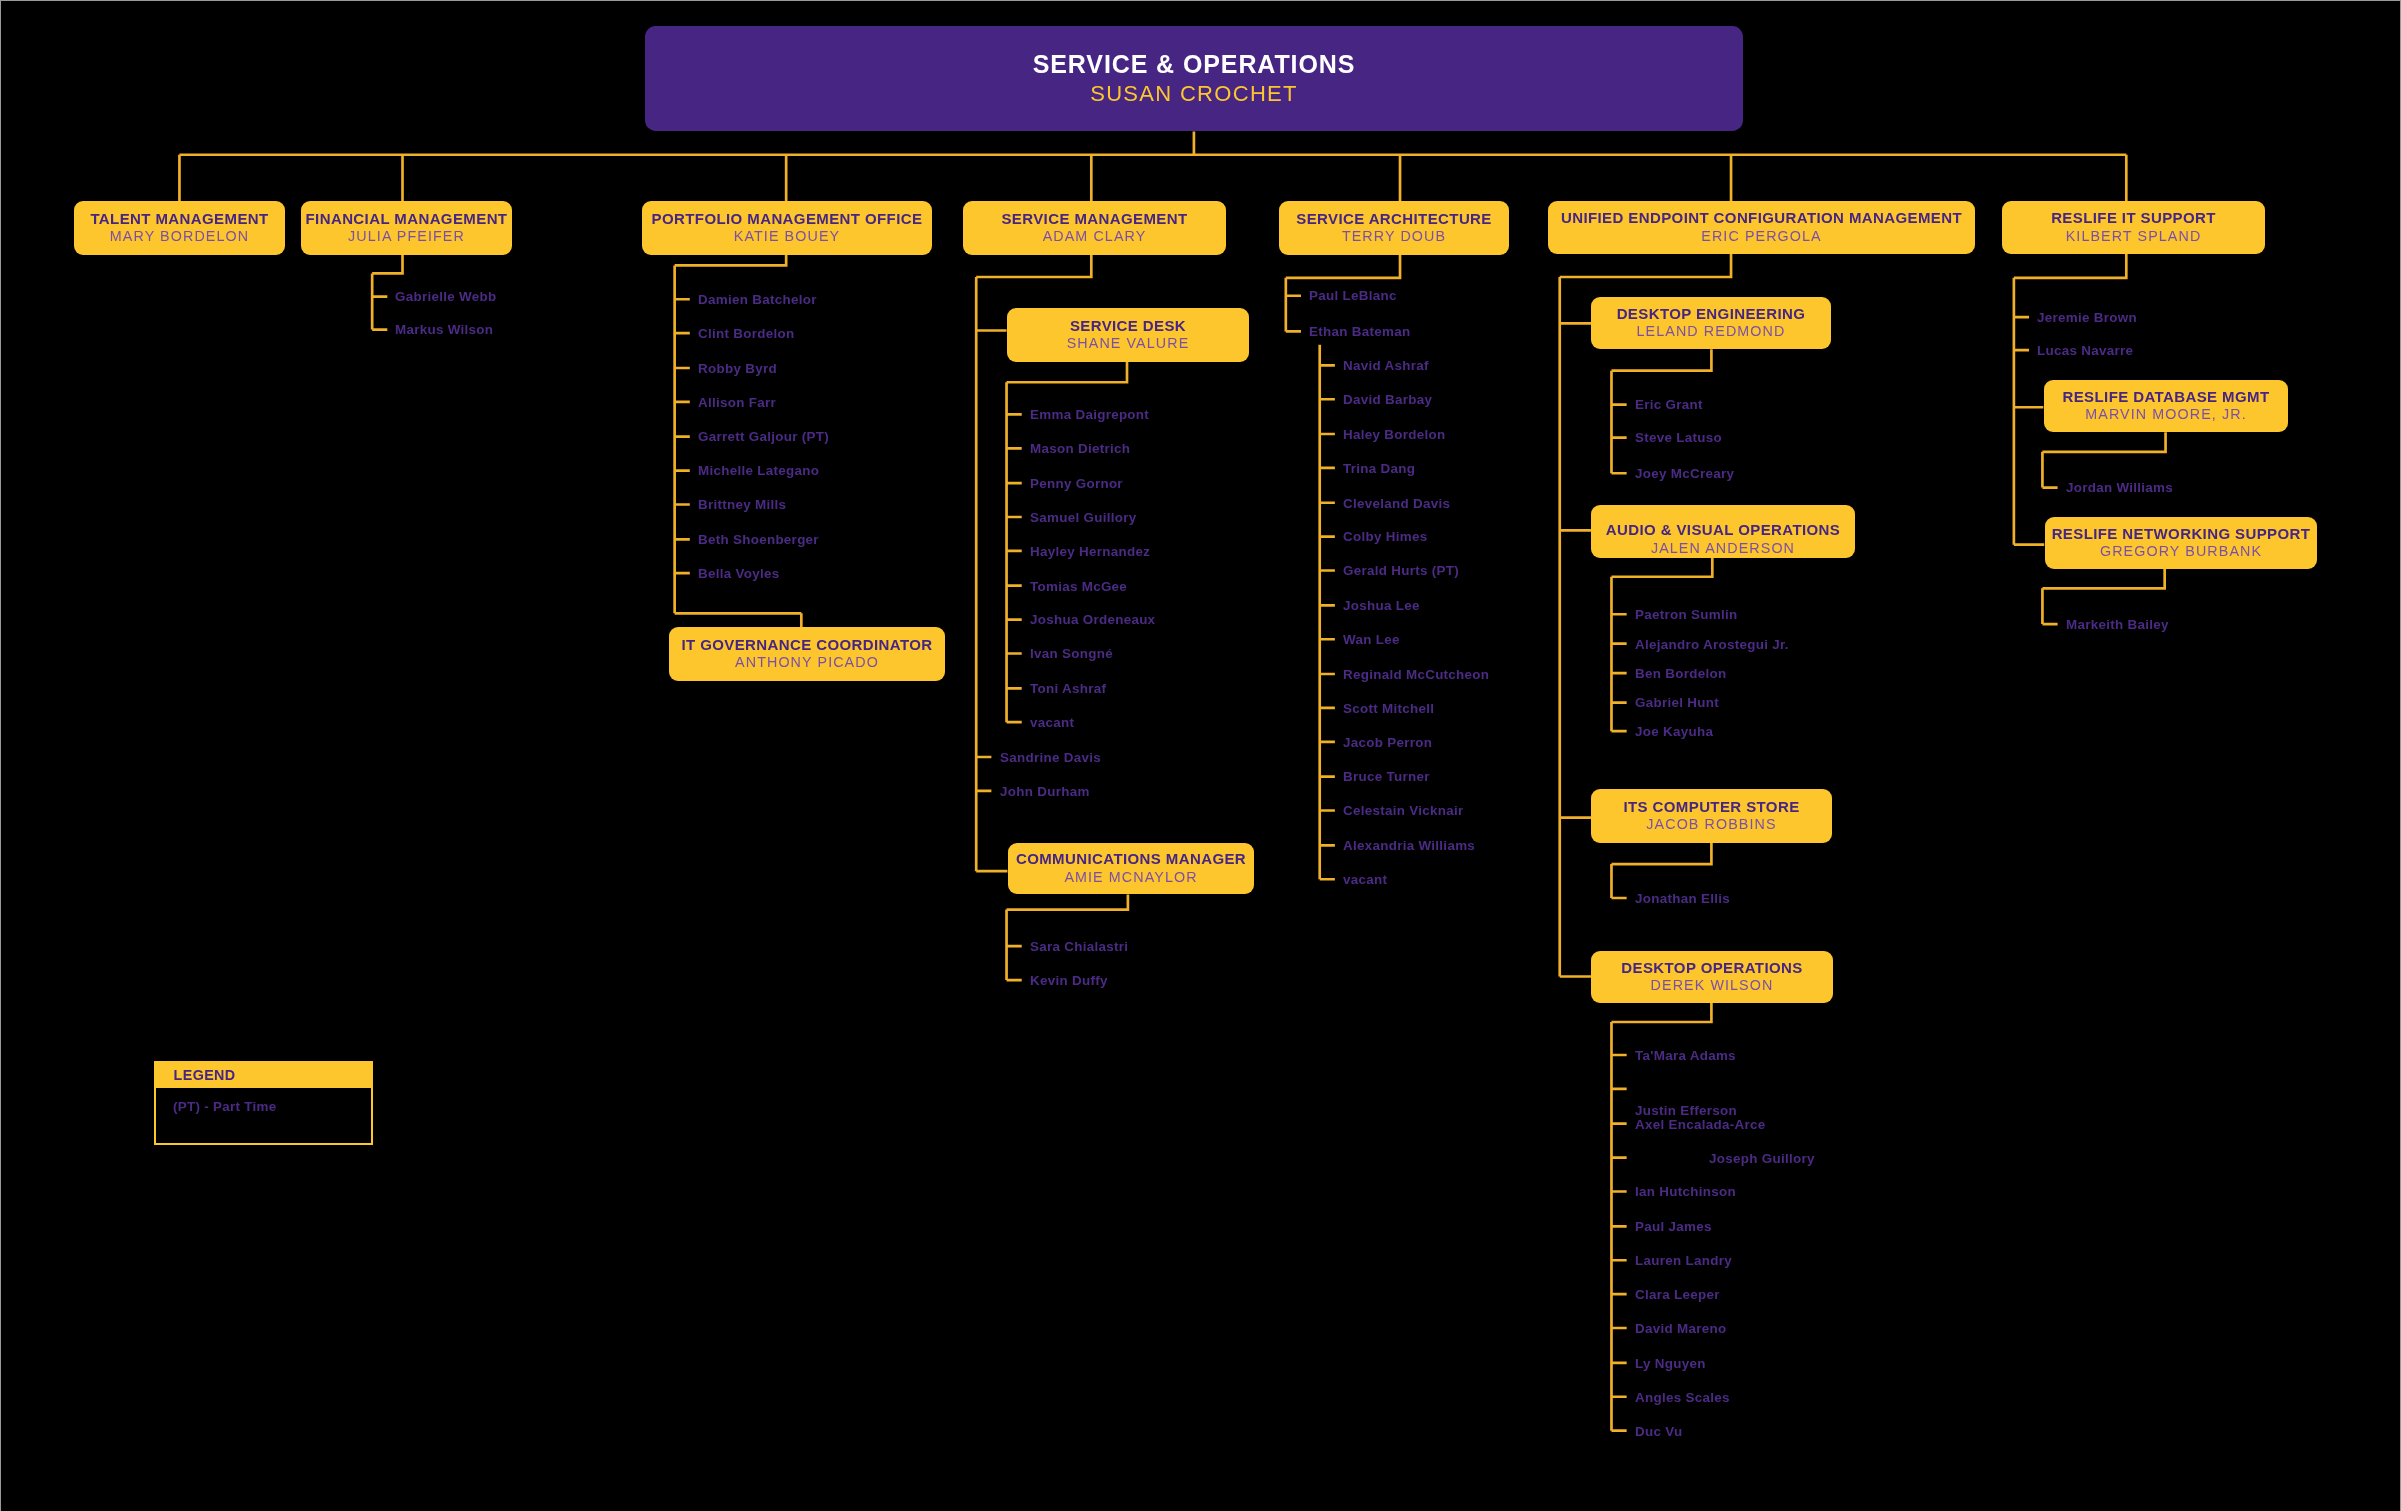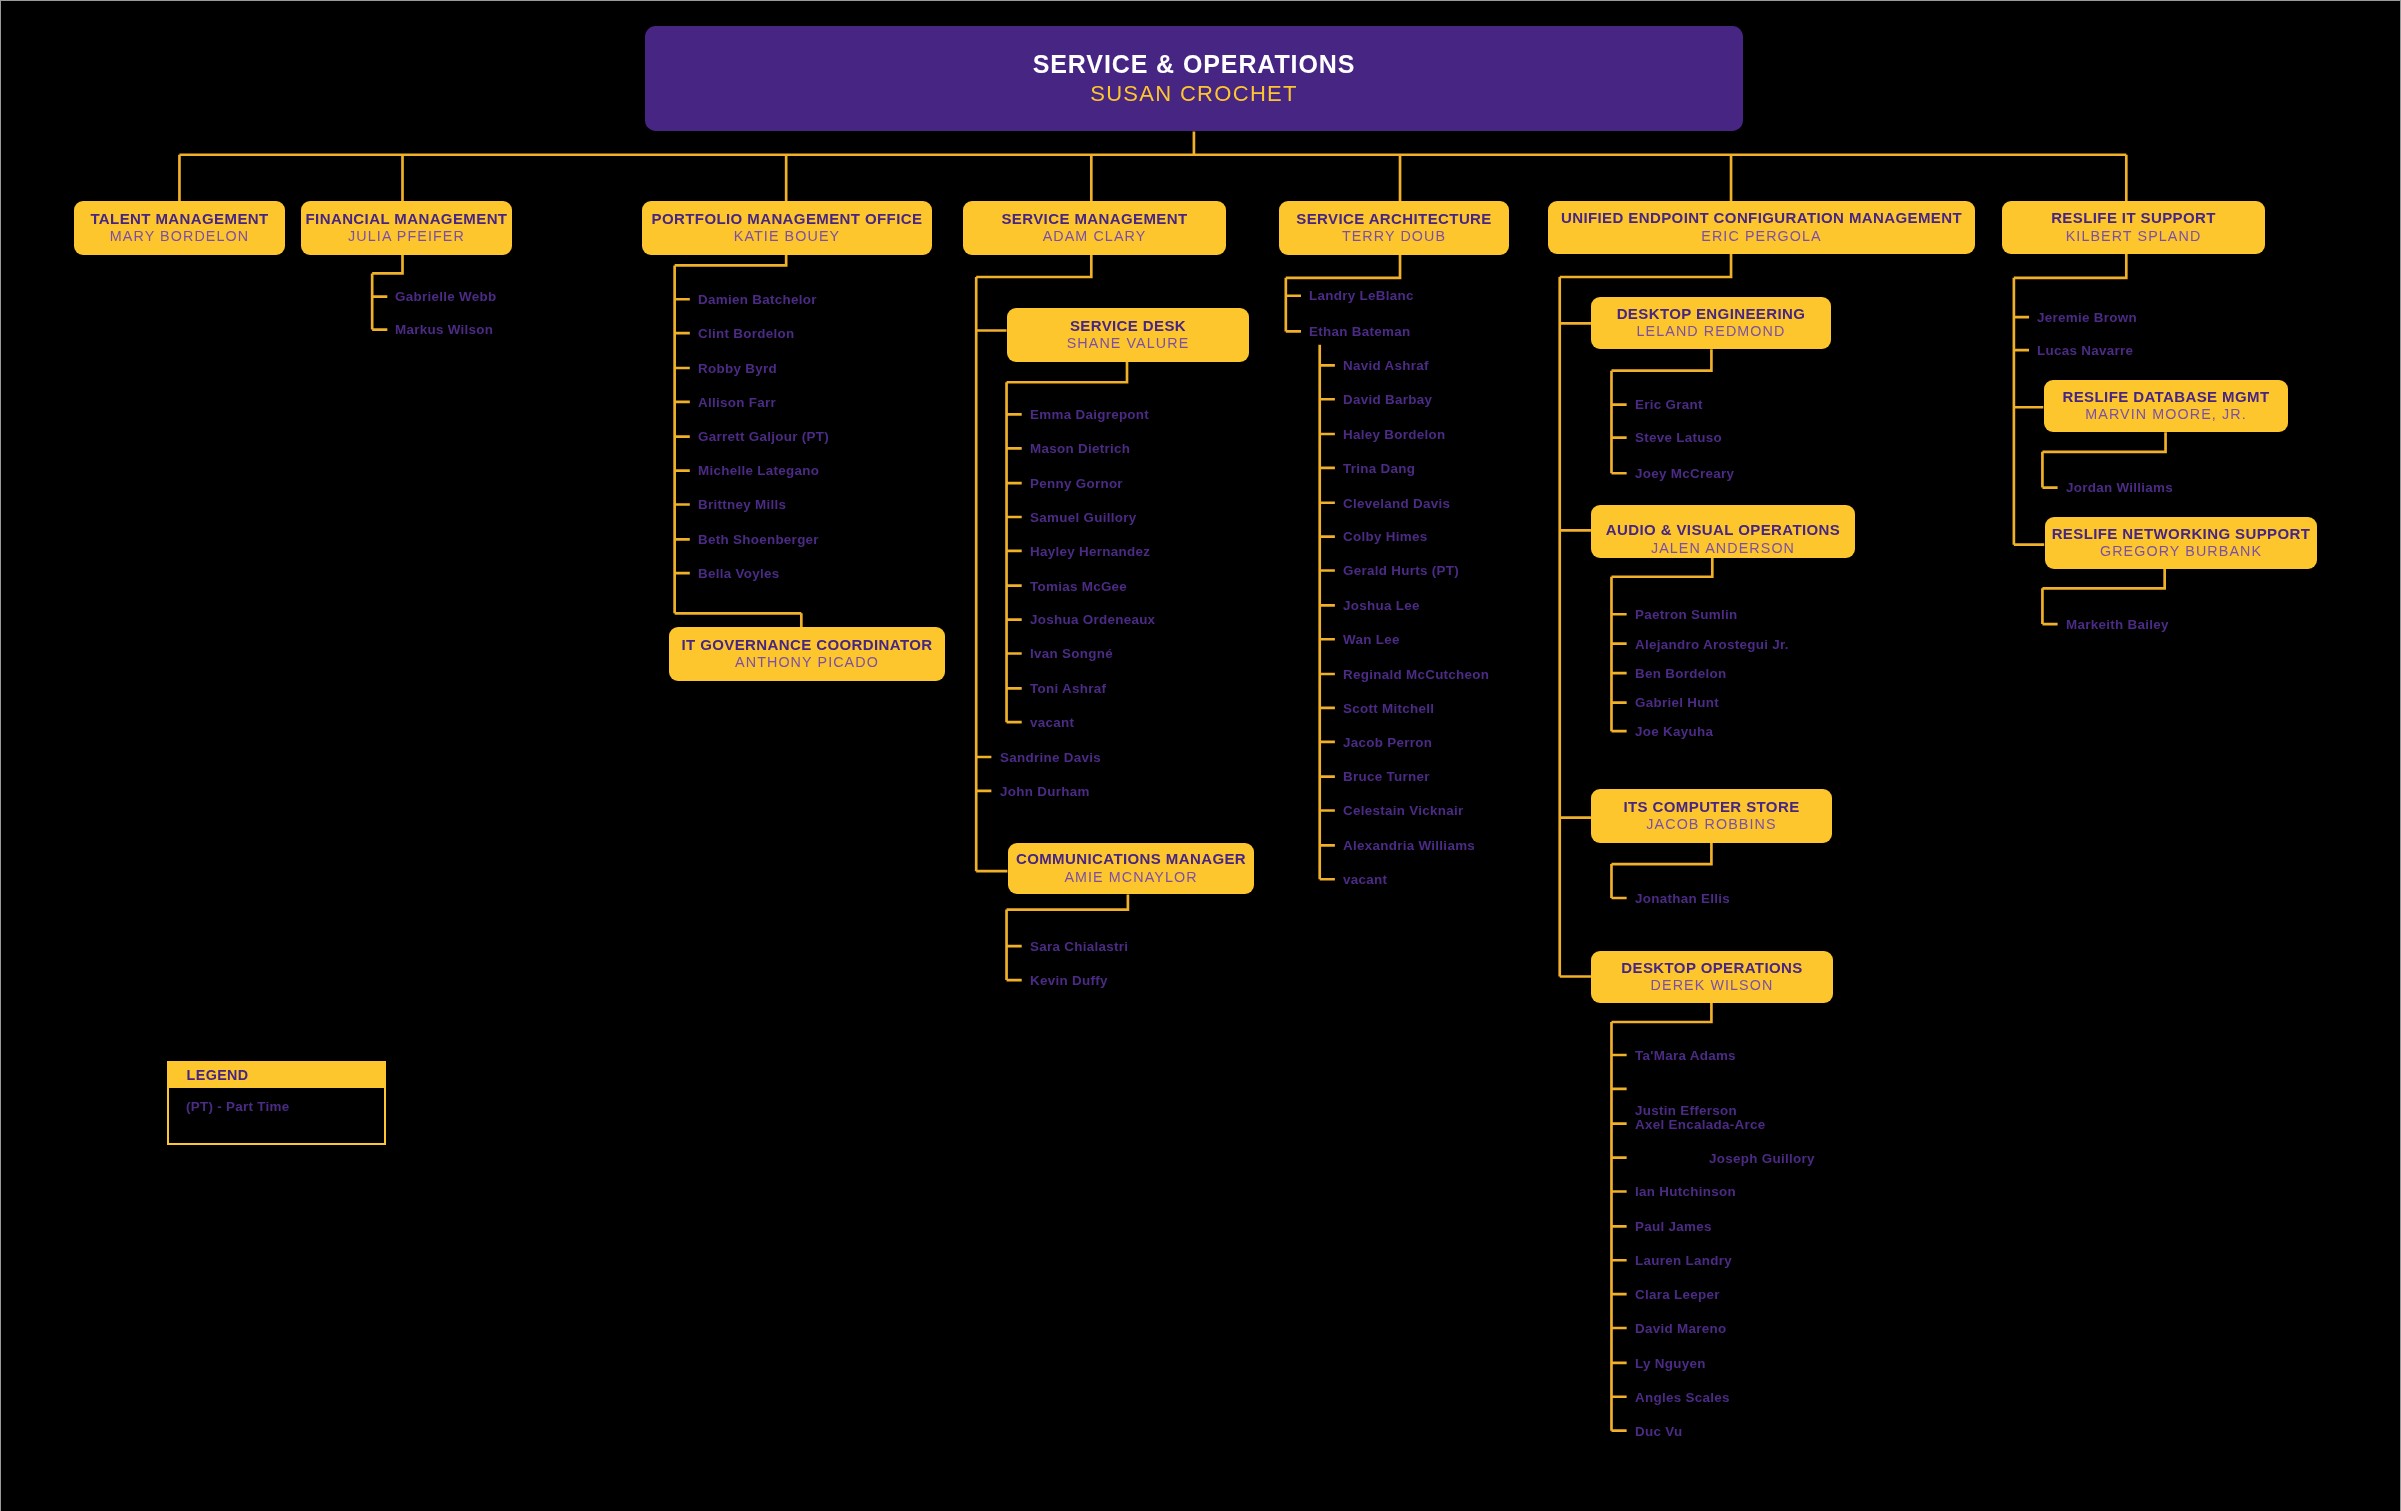--- a/index.html
+++ b/index.html
@@ -20,21 +20,21 @@
   }
   .box .t{font-weight:bold;font-size:15px;color:var(--title);letter-spacing:0.4px;line-height:1.25;}
   .box .n{font-size:14.3px;color:var(--subtitle);letter-spacing:1.1px;line-height:1.25;}
   .box.purple{background:var(--purple);border-radius:10.7px;}
   .box.purple .t{color:var(--header-title);font-size:25px;letter-spacing:0.9px;}
   .box.purple .n{color:var(--header-name);font-size:22px;letter-spacing:1.3px;}
   .person{
     position:absolute;transform:translateY(-50%);font-weight:bold;font-size:13.4px;
     color:var(--person);white-space:nowrap;letter-spacing:0.3px;
   }
-  .legend{position:absolute;left:166px;top:1060px;width:219px;border-radius:10px;}
+  .legend{position:absolute;left:153px;top:1060px;width:219px;border-radius:10px;}
   .legend-header{
     background:var(--gold);height:27px;display:flex;align-items:center;
     font-weight:bold;font-size:14.3px;color:var(--title);padding-left:19.6px;letter-spacing:0.4px;box-sizing:border-box;
   }
   .legend-body{
     height:57px;border:2.7px solid var(--gold);border-top:none;box-sizing:border-box;
     font-weight:bold;font-size:13.4px;color:var(--person);padding:10.7px 0 0 17px;letter-spacing:0.3px;
   }
 </style>
 </head>
@@ -135,21 +135,21 @@
     <div class="person" style="left: 1029px; top: 482px;">Penny Gornor</div>
     <div class="person" style="left: 1029px; top: 516px;">Samuel Guillory</div>
     <div class="person" style="left: 1029px; top: 550px;">Hayley Hernandez</div>
     <div class="person" style="left: 1029px; top: 585px;">Tomias McGee</div>
     <div class="person" style="left: 1029px; top: 618px;">Joshua Ordeneaux</div>
     <div class="person" style="left: 1029px; top: 652px;">Ivan Songné</div>
     <div class="person" style="left: 1029px; top: 687px;">Toni Ashraf</div>
     <div class="person" style="left: 1029px; top: 721px;">vacant</div>
     <div class="person" style="left: 1029px; top: 945px;">Sara Chialastri</div>
     <div class="person" style="left: 1029px; top: 979px;">Kevin Duffy</div>
-    <div class="person" style="left: 1308px; top: 294px;">Landry LeBlanc</div>
+    <div class="person" style="left: 1308px; top: 294px;">Paul LeBlanc</div>
     <div class="person" style="left: 1308px; top: 330px;">Ethan Bateman</div>
     <div class="person" style="left: 1342px; top: 364px;">Navid Ashraf</div>
     <div class="person" style="left: 1342px; top: 398px;">David Barbay</div>
     <div class="person" style="left: 1342px; top: 433px;">Haley Bordelon</div>
     <div class="person" style="left: 1342px; top: 467px;">Trina Dang</div>
     <div class="person" style="left: 1342px; top: 502px;">Cleveland Davis</div>
     <div class="person" style="left: 1342px; top: 535px;">Colby Himes</div>
     <div class="person" style="left: 1342px; top: 569px;">Gerald Hurts (PT)</div>
     <div class="person" style="left: 1342px; top: 604px;">Joshua Lee</div>
     <div class="person" style="left: 1342px; top: 638px;">Wan Lee</div>

